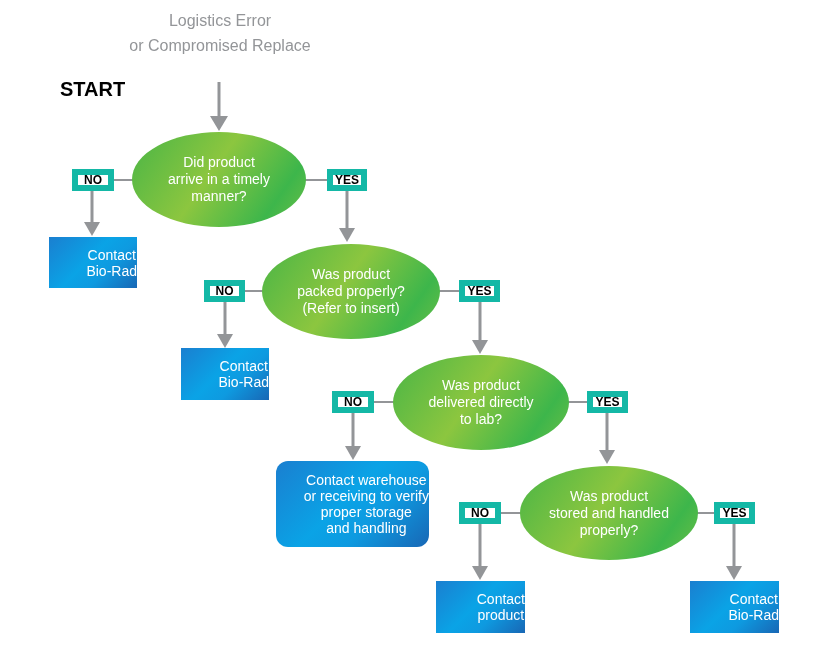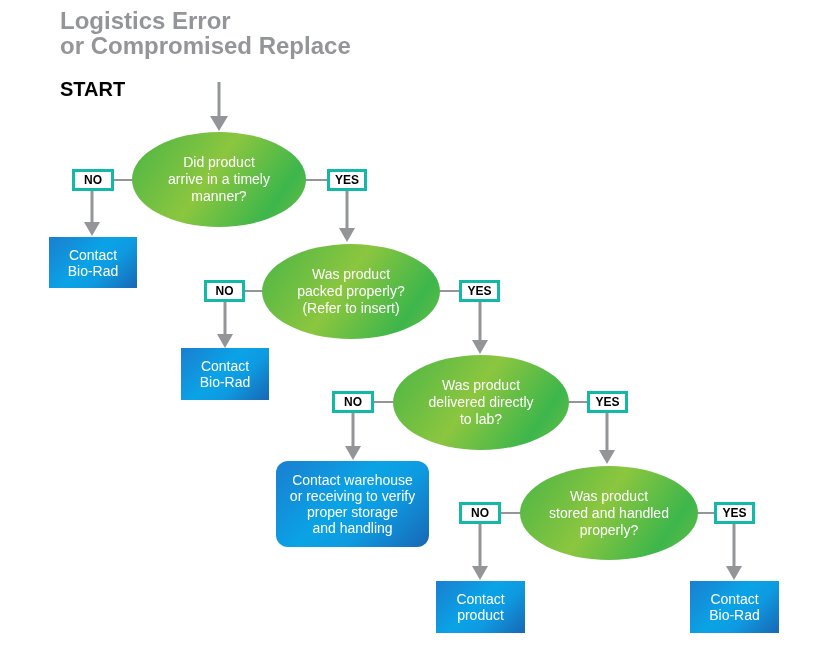--- a/index.html
+++ b/index.html
@@ -1,32 +1,32 @@
 <!DOCTYPE html>
 <html><head>
 <meta charset="utf-8">
 <style>
   html, body { margin: 0; padding: 0; background: #ffffff; }
   body { width: 840px; height: 662px; position: relative; overflow: hidden;
          font-family: "Liberation Sans", sans-serif; }
-  .title { position: absolute; left: 60px; width: 320px; text-align: left;
-           font-weight: bold; color: #939598; font-size: 24px; line-height: 25px; }
+  .title { position: absolute; left: 60px; width: 320px; text-align: center;
+           font-weight: normal; color: #939598; font-size: 16px; line-height: 25px; }
   .start { position: absolute; left: 60px; width: 320px; text-align: left;
            font-weight: bold; color: #000; font-size: 20px; top: 58px; margin-top: 20px; }
   svg.wires { position: absolute; left: 0; top: 0; }
   .oval { position: absolute; border-radius: 50%;
           background: linear-gradient(125deg, #49b546 0%, #8cc63f 45%, #3db64b 80%, #6dbf45 100%);
           display: flex; align-items: center; justify-content: center;
           text-align: center; color: #ffffff; font-size: 14px; line-height: 17px; }
   .oval span { white-space: pre-line; }
-  .box { position: absolute; display: flex; align-items: center; justify-content: center;
+  .box { position: absolute; display: flex; align-items: center; justify-content: flex-end;
          text-align: center; color: #ffffff; font-size: 14px; line-height: 16px;
          background: linear-gradient(135deg, #1a7fd0 0%, #0aa3e6 45%, #0e9ae0 65%, #1867b5 100%); }
   .box span { white-space: pre-line; }
-  .label { position: absolute; box-sizing: border-box; height: 22px; border: 3px solid #14b8a6;
+  .label { position: absolute; box-sizing: border-box; height: 22px; border: 6px solid #14b8a6;
            background: #fff; font-weight: bold; font-size: 12px; display: flex;
            align-items: center; justify-content: center; color: #000; }
 </style>
 </head>
 <body>
 
 <div class="title" style="top:8px;">Logistics Error</div>
 <div class="title" style="top:33px;">or Compromised Replace</div>
 <div class="start">START</div>
 

